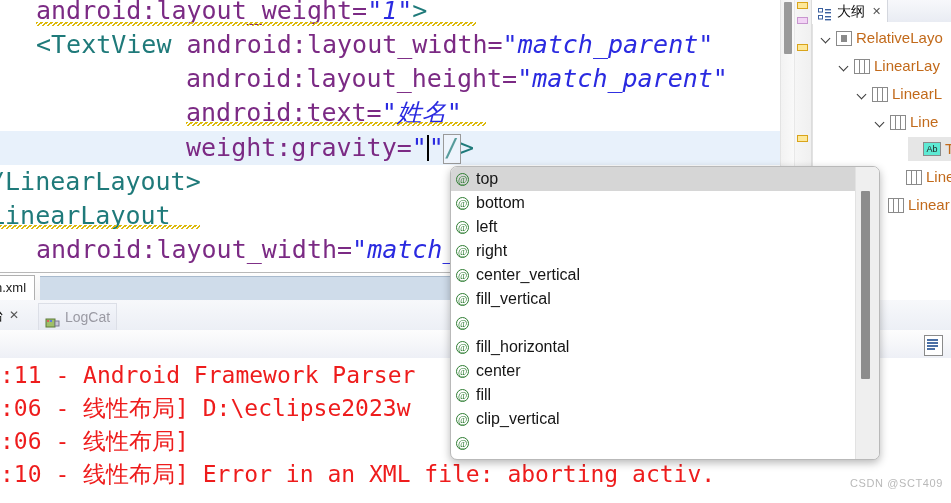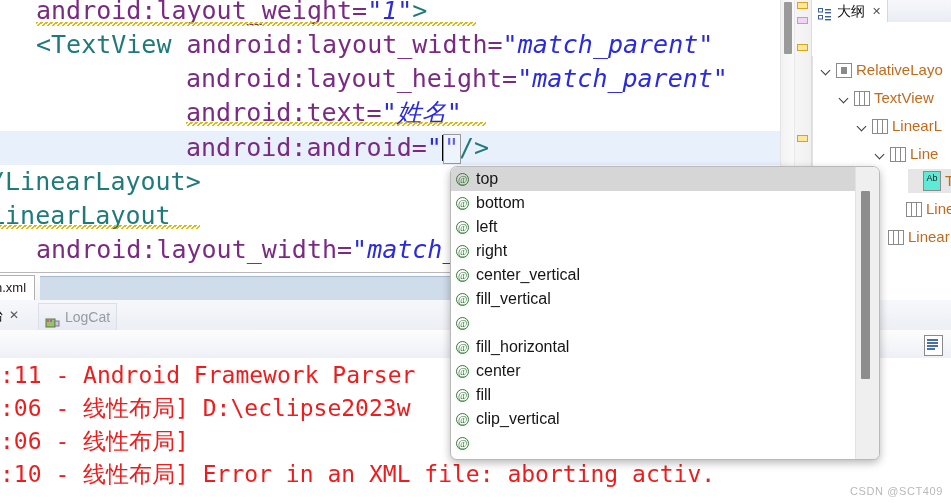--- a/index.html
+++ b/index.html
@@ -198,21 +198,20 @@
     padding: 0 6px;
     background: #ffffff;
     border-right: 1px solid #d4d7de;
     font-size: 14px; color: #111;
   }
   #outline-tab .close-x { color: #555; font-size: 11px; margin-left: 2px; }
   #outline-tree {
     position: absolute; left: 0; top: 24px;
     width: 139px; height: 276px;
     border-left: 1px solid #e2e2e2;
-    margin-top: 32px;
   }
   .tnode {
     position: absolute;
     height: 24px; line-height: 24px;
     display: flex; align-items: center; gap: 4px;
     white-space: nowrap;
     font-size: 15px;
     color: #c26a1b;
     font-family: "Liberation Sans", sans-serif;
   }
@@ -244,21 +243,21 @@
   .ic-rel {
     width: 16px; height: 15px; flex: 0 0 auto;
     border: 1.4px solid #8a8a8a; background: #fff;
     position: relative; box-sizing: border-box;
   }
   .ic-rel::before {
     content: ""; position: absolute; left: 4px; top: 3px;
     width: 6px; height: 7px; background: #8a8a8a;
   }
   .ic-text {
-    width: 18px; height: 20px; flex: 0 0 auto;
+    width: 18px; height: 14px; flex: 0 0 auto;
     border: 1.2px solid #8a8a8a; background: #5eead4;
     color: #222; font-size: 9px; line-height: 12px;
     text-align: center; box-sizing: border-box;
     font-family: "Liberation Sans", sans-serif;
   }
 
   
   #autocomplete {
     position: absolute; left: 450px; top: 166px;
     width: 428px; height: 292px;
@@ -298,38 +297,38 @@
   }
   #ac-scroll-thumb {
     position: absolute; left: 5px; top: 24px;
     width: 9px; height: 188px;
     background: #8d8d8d;
     border-radius: 1px;
   }
 
   
   #watermark {
-    position: absolute; right: 8px; bottom: 6px;
+    position: absolute; right: 8px; bottom: 14px;
     font-size: 11px; color: #b9b9b9;
     font-family: "Liberation Sans", sans-serif;
     letter-spacing: .6px;
   }
 </style>
 </head>
 <body>
 
 <div id="screen">
 
   <div id="editor">
     <div id="editor-lines">
         <div class="code-line" style="top: -6px; padding-left: 36px;"><span class="tok-attr">android:layout_weight=</span><span class="tok-val">"1"</span><span class="tok-punct">&gt;</span></div>
         <div class="code-line" style="top: 28px; padding-left: 36px;"><span class="tok-tag">&lt;TextView </span><span class="tok-attr">android:layout_width=</span><span class="tok-val">"match_parent"</span></div>
         <div class="code-line" style="top: 62px; padding-left: 186px;"><span class="tok-attr">android:layout_height=</span><span class="tok-val">"match_parent"</span></div>
         <div class="code-line" style="top: 96px; padding-left: 186px;"><span class="tok-attr">android:text=</span><span class="tok-val">"姓名"</span></div>
-        <div class="code-line current" style="top: 131px; padding-left: 186px;"><span class="tok-attr">android:android=</span><span class="tok-quote">"</span><span><span class="caret"></span></span><span class="tok-quote">"</span><span class="tok-punct">/&gt;</span></div>
+        <div class="code-line current" style="top: 131px; padding-left: 186px;"><span class="tok-attr">weight:gravity=</span><span class="tok-quote">"</span><span><span class="caret"></span></span><span class="tok-quote">"</span><span class="tok-punct">/&gt;</span></div>
         <div class="code-line" style="top: 165px; padding-left: 0px; text-indent: -10px;"><span class="tok-tag">/LinearLayout&gt;</span></div>
         <div class="code-line" style="top: 199px; padding-left: 0px; text-indent: -10px;"><span class="tok-tag">LinearLayout</span></div>
         <div class="code-line" style="top: 233px; padding-left: 36px;"><span class="tok-attr">android:layout_width=</span><span class="tok-val">"match_</span></div>
       </div>
     <div id="editor-squiggles">
         <div class="squiggle" style="left: 36px; top: 22px; width: 440px;"></div>
         <div class="squiggle" style="left: 186px; top: 122px; width: 300px;"></div>
         <div class="squiggle" style="left: 0px; top: 225px; width: 200px;"></div>
       </div>
   <div class="caret-box" style="left: 443px; top: 134px; width: 16px; height: 28px;"></div>
@@ -370,21 +369,21 @@
     </div>
     <div id="outline-tree">
         <div class="tnode" style="left: 8px; top: 2px;">
           <span class="chev"></span>
           <span class="ic-rel"></span>
           <span>RelativeLayo</span>
         </div>
         <div class="tnode" style="left: 26px; top: 30px;">
           <span class="chev"></span>
           <span class="ic-linear"></span>
-          <span>TextView</span>
+          <span>LinearLay</span>
         </div>
         <div class="tnode" style="left: 44px; top: 58px;">
           <span class="chev"></span>
           <span class="ic-linear"></span>
           <span>LinearL</span>
         </div>
         <div class="tnode" style="left: 62px; top: 86px;">
           <span class="chev"></span>
           <span class="ic-linear"></span>
           <span>Line</span>

